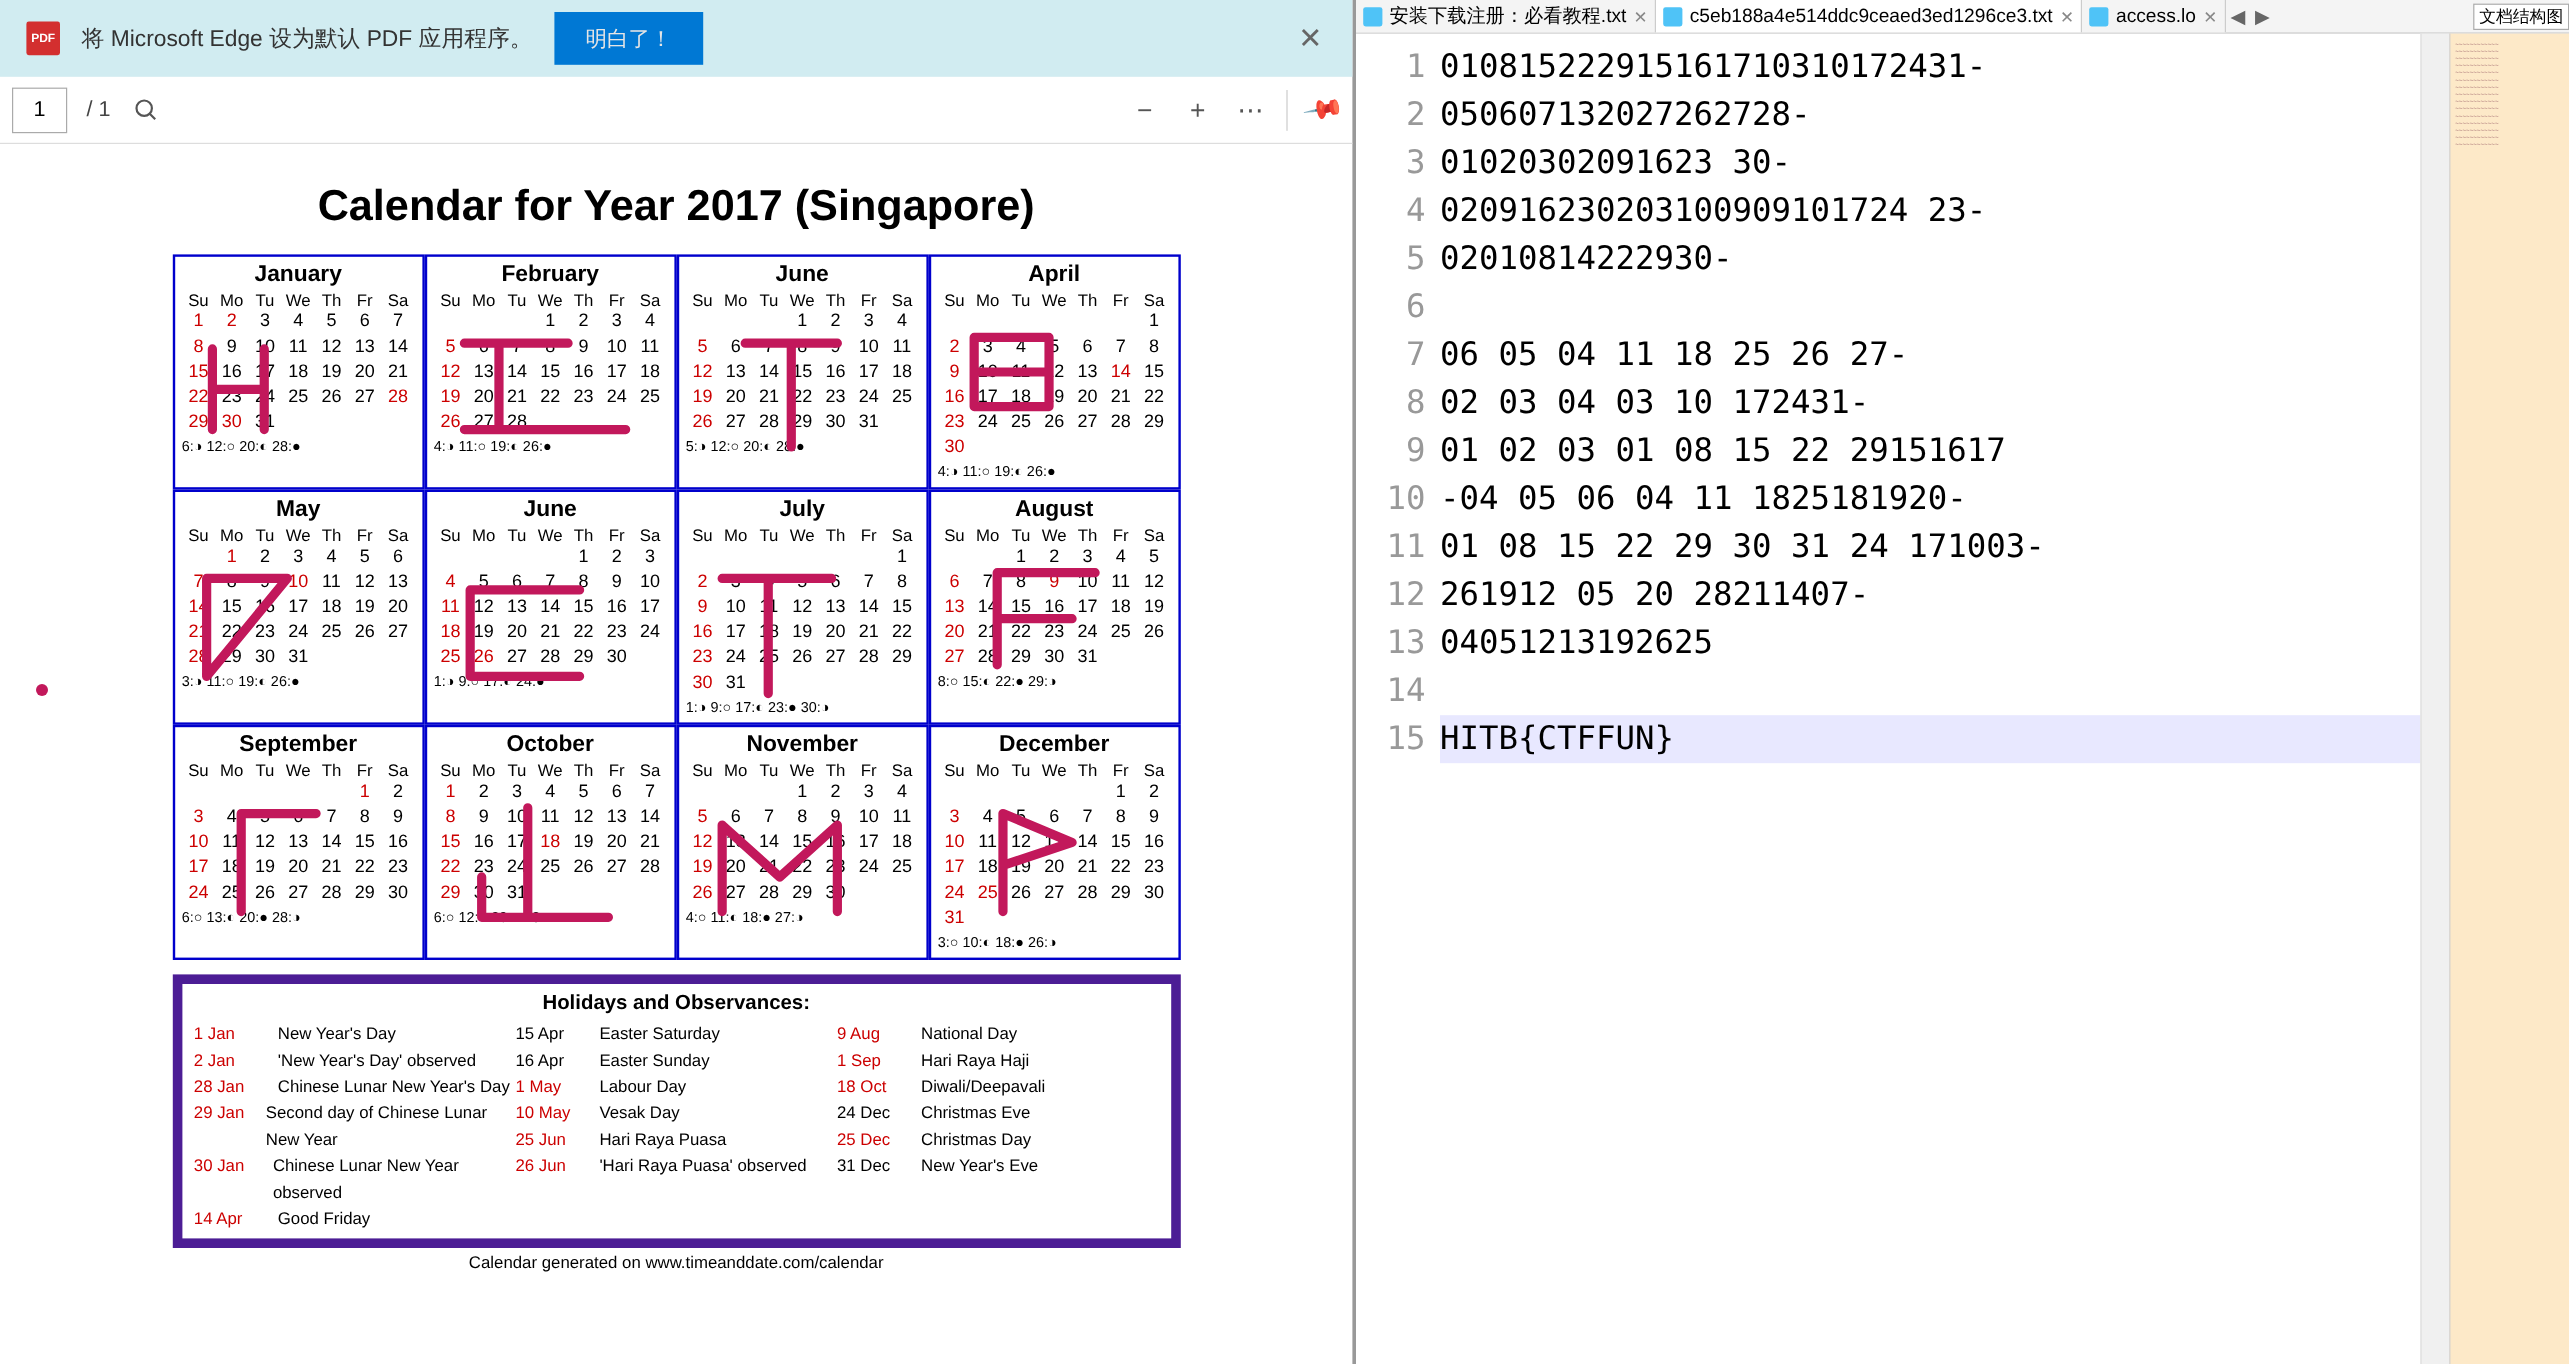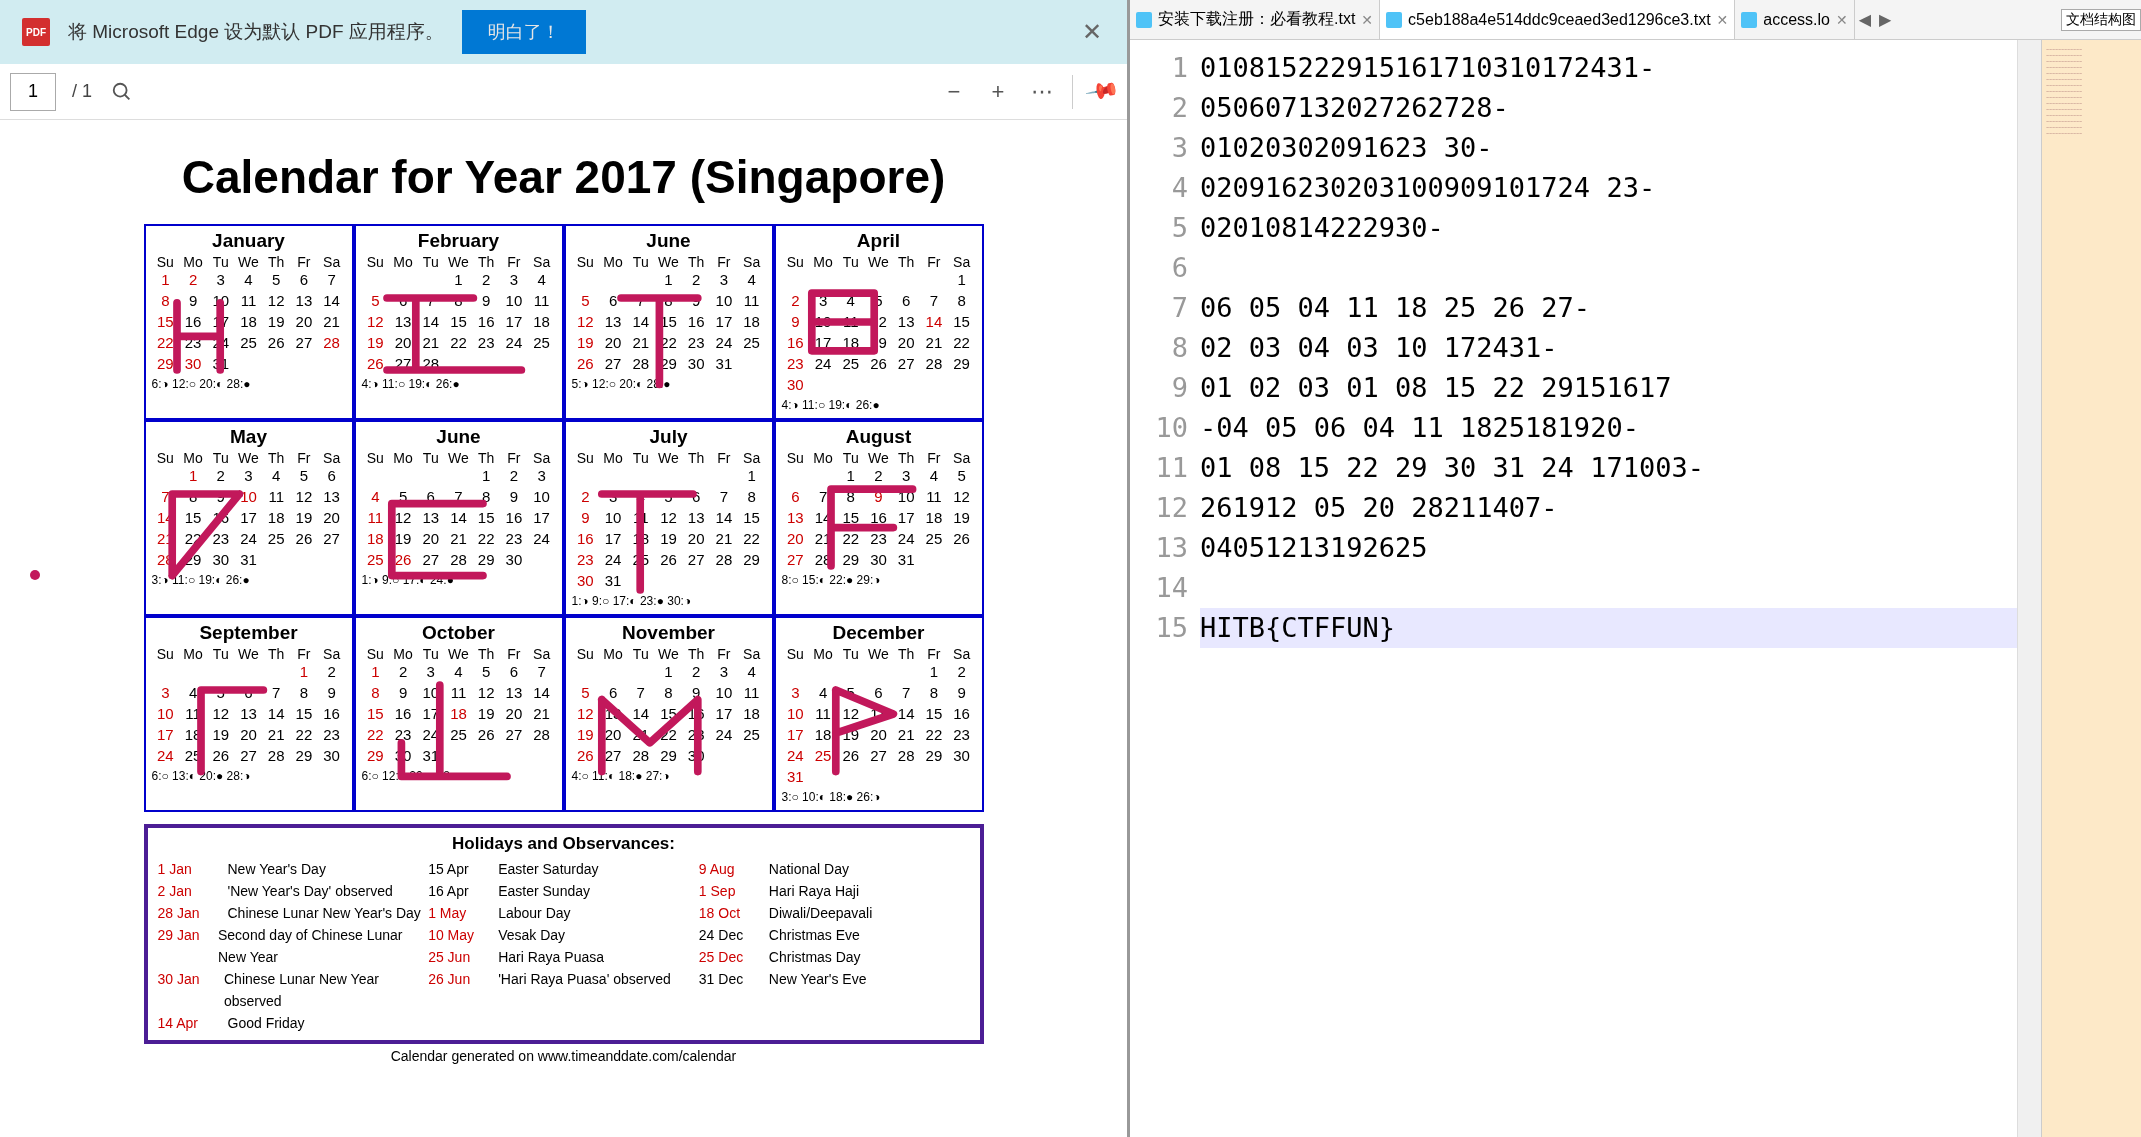--- a/index.html
+++ b/index.html
@@ -20,44 +20,44 @@
 .toolbar { display: flex; align-items: center; padding: 8px 10px; height: 56px; border-bottom: 1px solid #ddd; gap: 16px; }
 .page-box { width: 46px; height: 38px; border: 1px solid #aaa; text-align: center; font-size: 18px; }
 .page-total { font-size: 18px; color: #444; }
 .tb-icon { width: 28px; height: 28px; display: flex; align-items: center; justify-content: center; font-size: 22px; color: #555; cursor: pointer; }
 .tb-spacer { flex: 1; }
 .tb-sep { width: 1px; height: 34px; background: #ccc; }
 .pin { transform: rotate(35deg); }
 
 
 .pdf-content { flex: 1; overflow: auto; padding: 30px 100px 30px 100px; position: relative; }
-.cal-title { text-align: center; font-size: 46px; font-weight: bold; margin-bottom: 20px; }
+.cal-title { text-align: center; font-size: 36px; font-weight: bold; margin-bottom: 20px; }
 .cal-grid { display: grid; grid-template-columns: repeat(4, 210px); gap: 0; justify-content: center; }
 .month { border: 2px solid #0000cc; padding: 4px 6px 6px; position: relative; font-family: Arial; }
 .month-name { text-align: center; font-weight: bold; font-size: 19px; margin-bottom: 2px; }
 .dow { display: grid; grid-template-columns: repeat(7, 1fr); text-align: center; font-size: 14px; }
 .days { display: grid; grid-template-columns: repeat(7, 1fr); text-align: center; font-size: 15px; row-gap: 2px; }
 .d { height: 19px; line-height: 19px; }
 .red { color: #c00; }
 .moon { text-align: left; font-size: 12px; margin-top: 4px; }
 .month svg.scribble { position: absolute; top: 0; left: 0; width: 100%; height: 100%; pointer-events: none; }
 .month svg.scribble path { stroke: #c2185b; stroke-width: 8; fill: none; stroke-linecap: round; stroke-linejoin: round; }
 
-.holidays-box { border: 4px solid #4c1d95; margin: 12px auto 0; width: 840px; padding: 6px 10px; font-size: 14px; }
+.holidays-box { border: 8px solid #4c1d95; margin: 12px auto 0; width: 840px; padding: 6px 10px; font-size: 14px; }
 .holidays-title { text-align: center; font-weight: bold; font-size: 17px; margin-bottom: 4px; }
 .holidays-grid { display: grid; grid-template-columns: 1fr 1fr 1fr; }
 .holrow { display: flex; gap: 8px; line-height: 22px; }
 .holrow .hdate { width: 62px; }
 .footer-note { text-align: center; font-size: 14px; margin-top: 4px; }
 
 .red-dot { position: absolute; width: 10px; height: 10px; background: #c2185b; border-radius: 50%; left: 30px; top: 450px; }
 
 
 .editor-panel { flex: 1; display: flex; flex-direction: column; background: #fff; }
-.tabs-row { display: flex; align-items: center; background: #f4f4f4; height: 40px; border-bottom: 1px solid #ccc; font-size: 16px; }
+.tabs-row { display: flex; align-items: center; background: #f4f4f4; height: 28px; border-bottom: 1px solid #ccc; font-size: 16px; }
 .tab { display: flex; align-items: center; gap: 6px; padding: 2px 6px; border-right: 1px solid #ccc; height: 100%; background: #f4f4f4; cursor: pointer; white-space: nowrap; }
 .tab.active { background: #fff; }
 .tab-ico { width: 16px; height: 16px; background: #4fc3f7; border-radius: 2px; flex-shrink: 0; }
 .tab-close { color: #888; font-size: 14px; }
 .arrow { padding: 2px 4px; color: #666; cursor: pointer; }
 .structure-label { margin-left: auto; border: 1px solid #aaa; padding: 1px 4px; font-size: 14px; background: #fff; }
 
 .editor-body { flex: 1; display: flex; }
 .editor-main { flex: 1; display: flex; font-family: Consolas, monospace; font-size: 27px; position: relative; }
 .gutter { width: 70px; text-align: right; color: #999; padding: 8px 12px 8px 0; line-height: 40px; user-select: none; }

